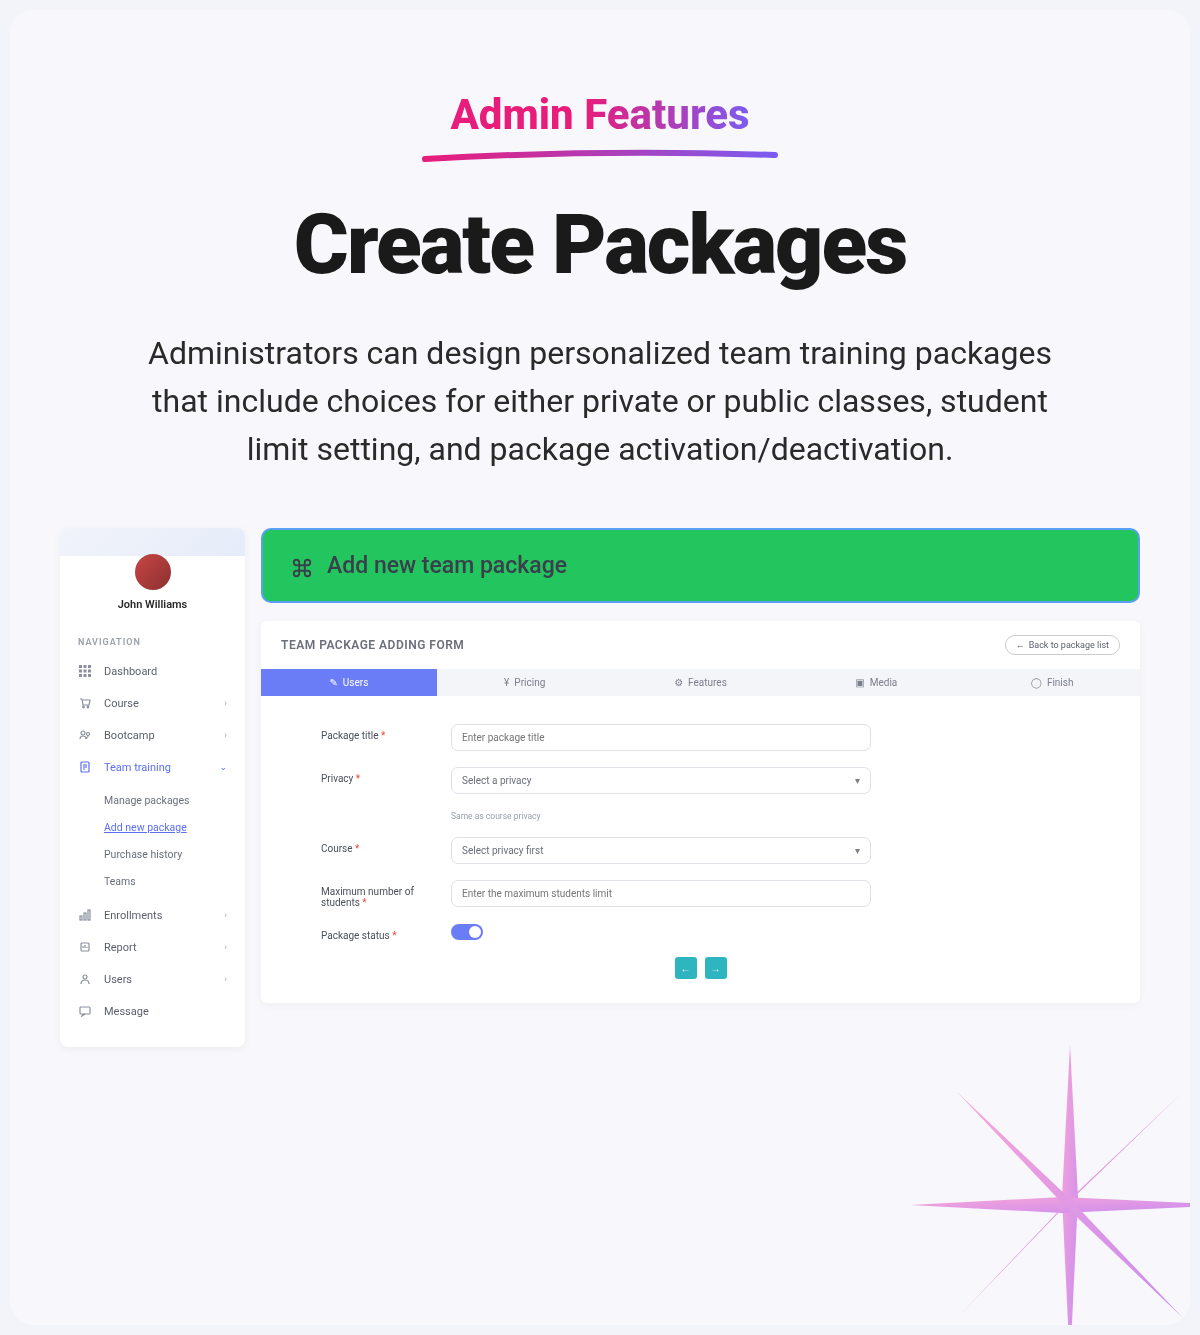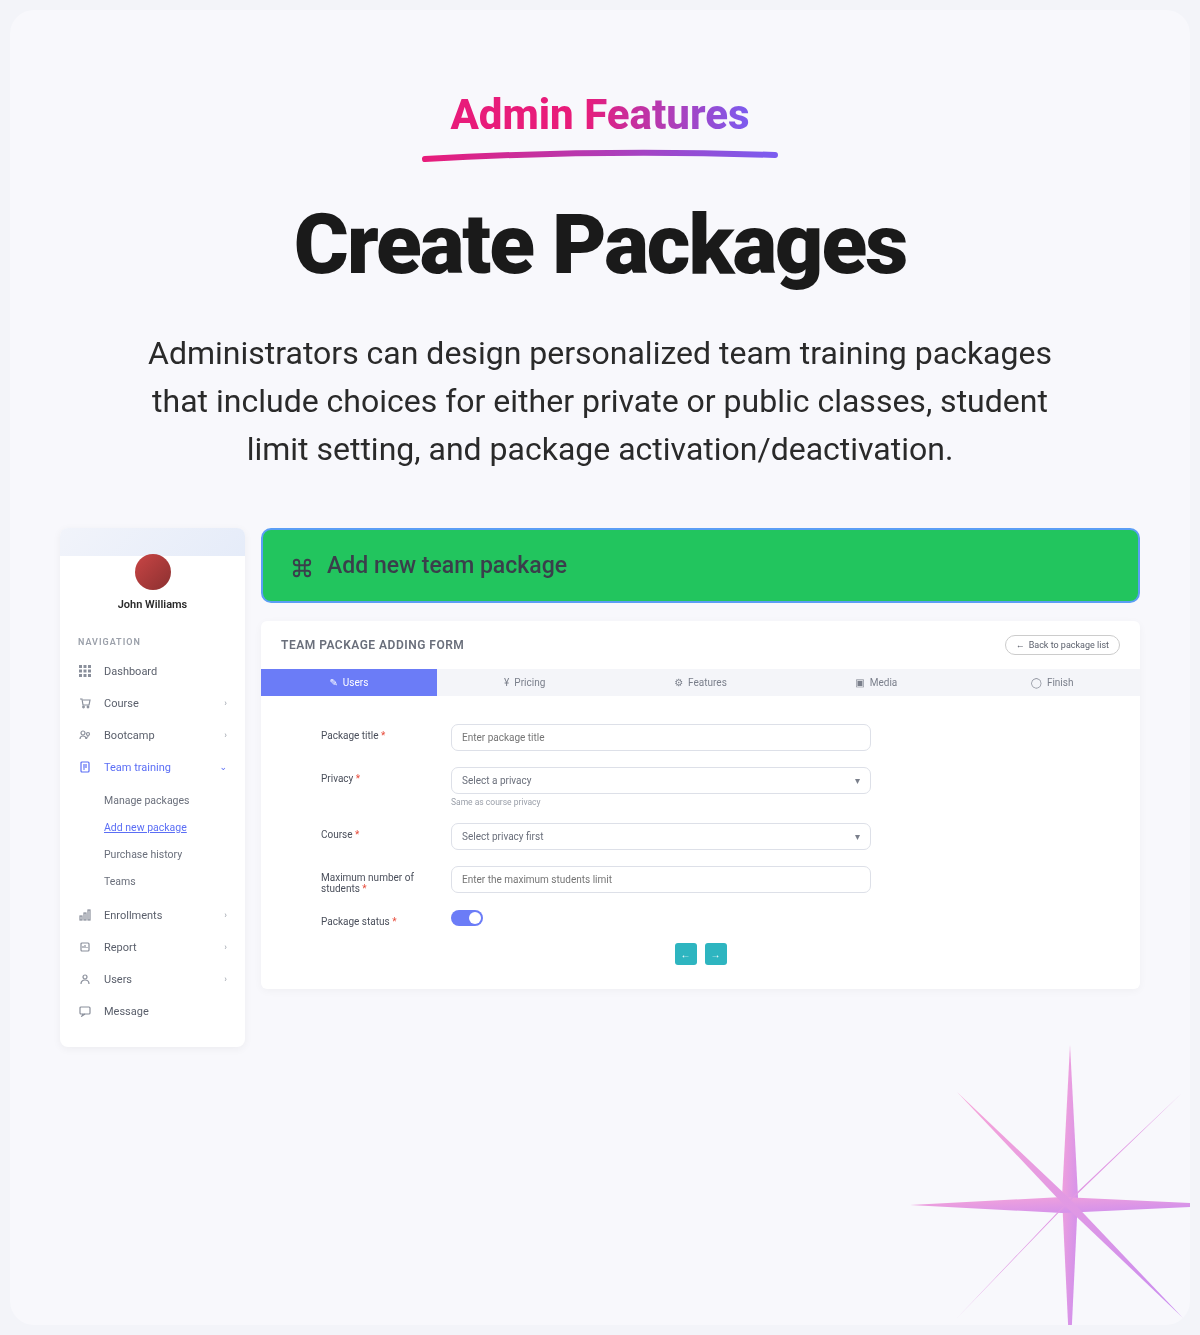--- a/index.html
+++ b/index.html
@@ -45,21 +45,21 @@
 .tab { flex: 1; text-align: center; padding: 8px; font-size: 10px; color: #7a7f8b; background: #f4f5f9; cursor: pointer; display: flex; align-items: center; justify-content: center; gap: 5px; }
 .tab.active { background: #6b7cf7; color: #fff; }
 
 .form-body { padding: 28px 60px 24px; }
 .form-row { display: flex; align-items: flex-start; margin-bottom: 16px; }
 .form-label { width: 130px; font-size: 10px; color: #4a4f5b; padding-top: 6px; }
 .form-label .req { color: #e74c3c; }
 .form-field { flex: 1; max-width: 420px; }
 .text-input, .select-input { width: 100%; padding: 7px 10px; border: 1px solid #dde0e8; border-radius: 7px; font-size: 10px; color: #6a6f7b; background: #fff; }
 .select-input { display: flex; justify-content: space-between; align-items: center; cursor: pointer; }
-.helper-text { font-size: 8.5px; color: #9ba0aa; margin-top: 3px; }
+.helper-text { font-size: 8.5px; color: #9ba0aa; margin-top: 17px; }
 .chev-down { font-size: 10px; color: #7a7f8b; }
 
 .toggle { width: 32px; height: 16px; background: #6b7cf7; border-radius: 10px; position: relative; cursor: pointer; }
 .toggle::after { content: ''; position: absolute; right: 2px; top: 2px; width: 12px; height: 12px; background: #fff; border-radius: 50%; }
 
 .form-actions { display: flex; justify-content: center; gap: 8px; margin-top: 14px; }
 .action-btn { width: 22px; height: 22px; background: #2eb5c0; border: none; border-radius: 3px; color: #fff; font-size: 10px; cursor: pointer; display: flex; align-items: center; justify-content: center; }
 
 .star-decoration { position: absolute; bottom: -40px; right: -40px; width: 320px; height: 320px; pointer-events: none; }
 

